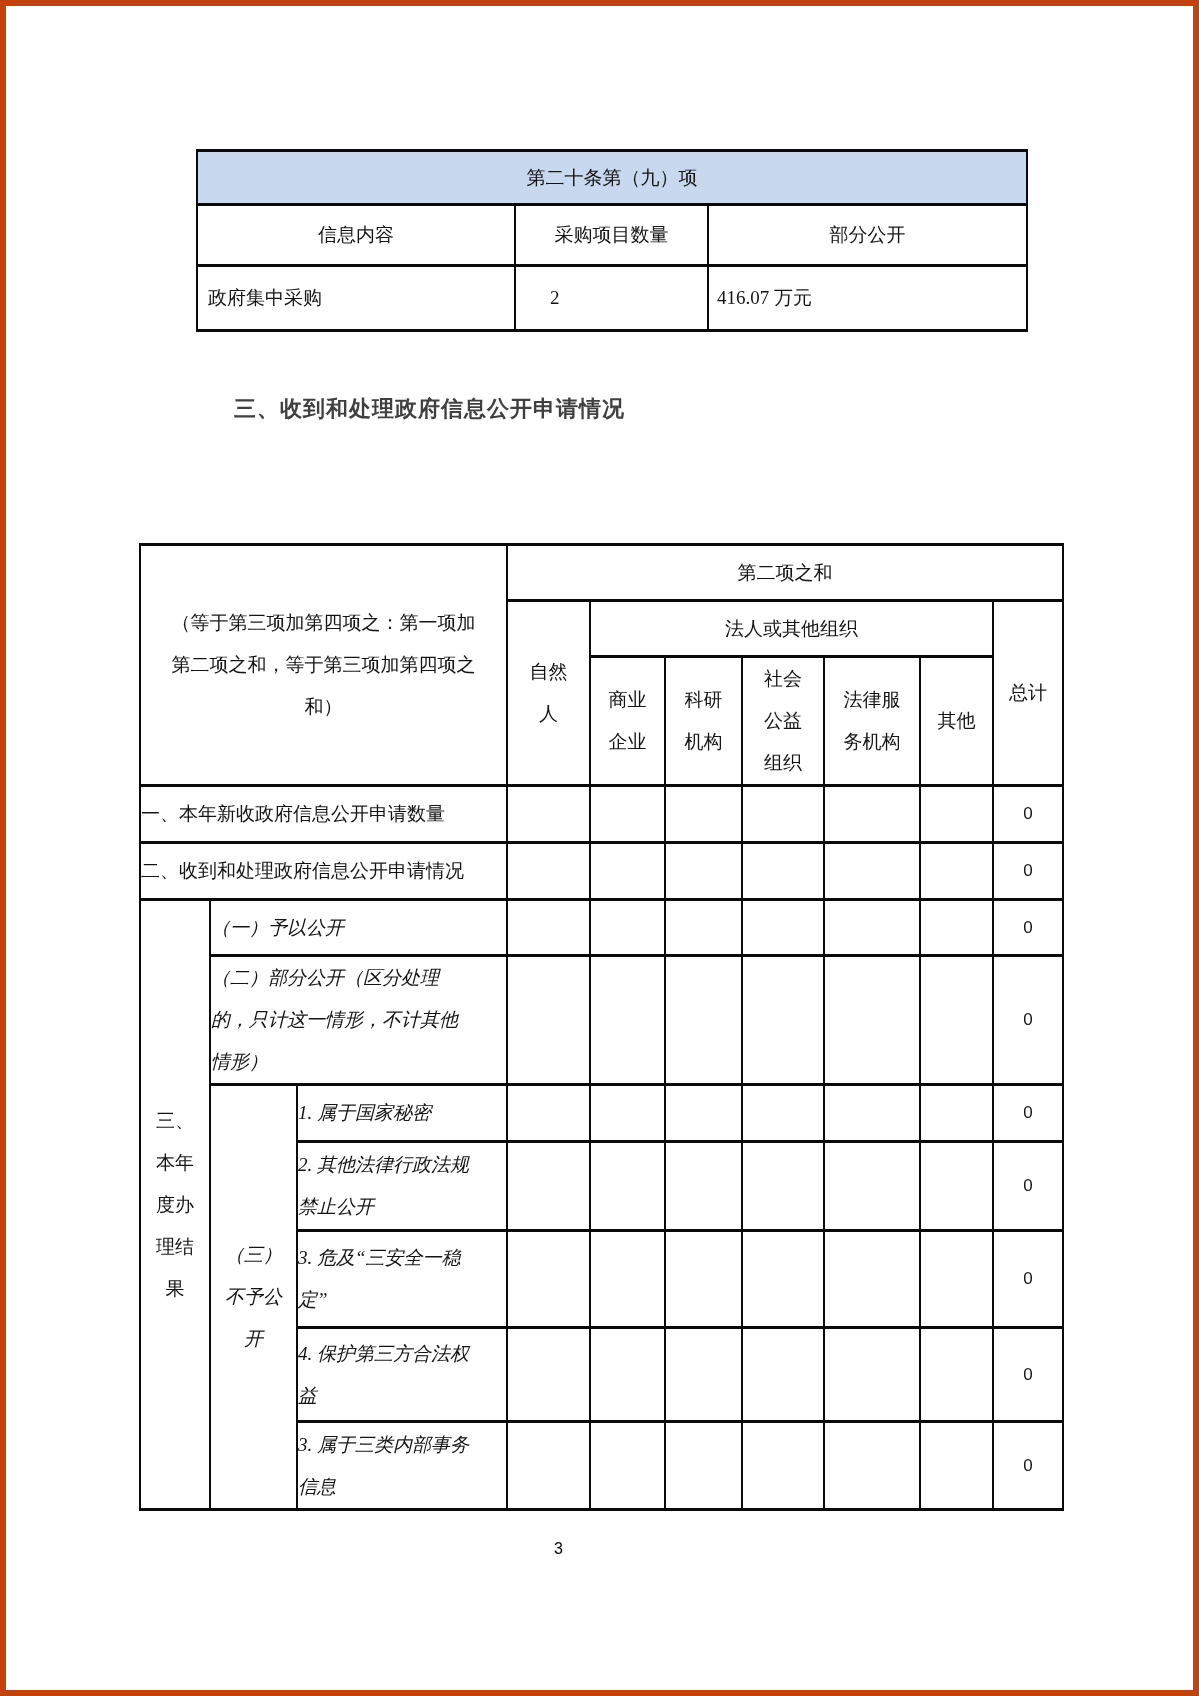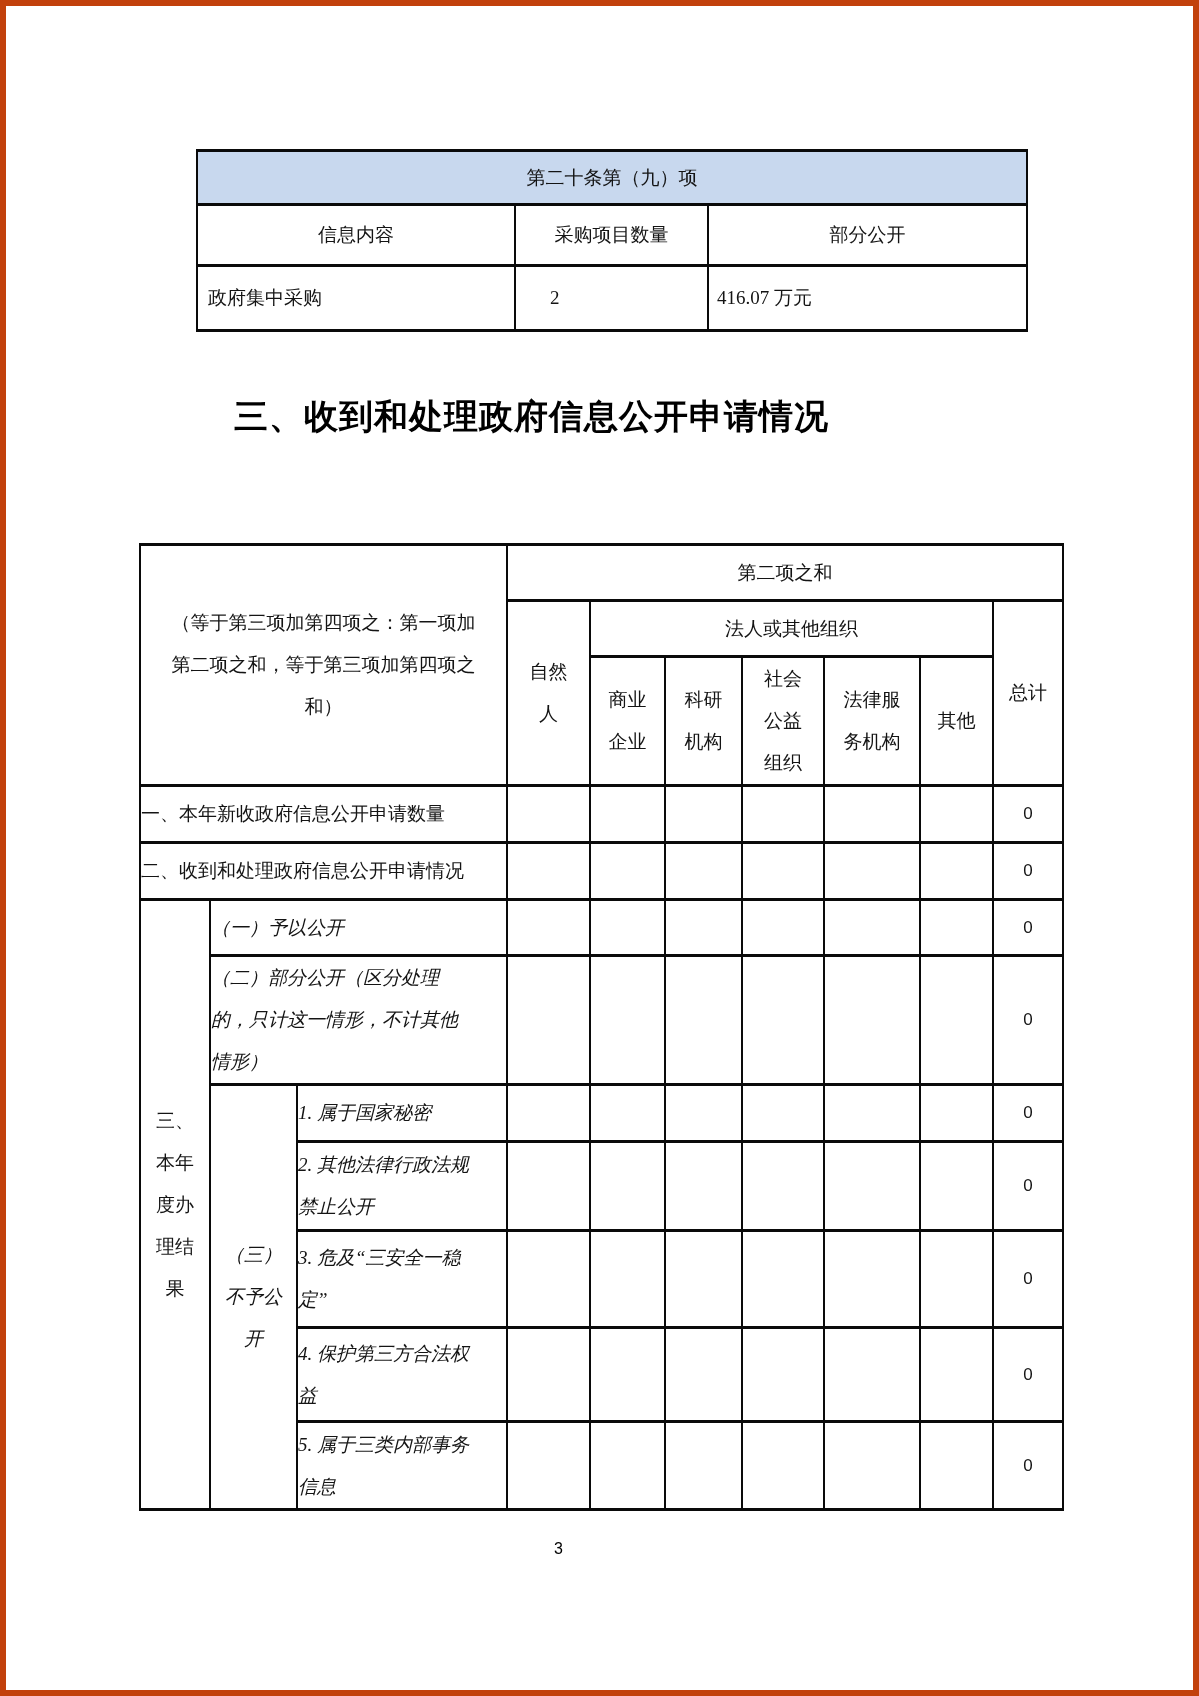--- a/index.html
+++ b/index.html
@@ -28,21 +28,21 @@
   .proc .title-row td { height:51px; }
   .proc .head-row td { height:58px; }
   .proc .data-row td { height:62px; }
 
   
   .req { left:133px; top:537px; width:923px; }
 
   .heading {
     position:absolute; left:228px; top:388px;
     font-family:"Liberation Sans","DejaVu Sans",sans-serif;
-    font-size:34px; font-weight:700; letter-spacing:1px; color:#000000;
+    font-size:22px; font-weight:700; letter-spacing:1px; color:#404040;
   }
   .pagenum {
     position:absolute; left:548px; top:1534px;
     font-family:"Liberation Sans","DejaVu Sans",sans-serif; font-size:16px; color:#000;
   }
 </style>
 </head>
 <body>
 
 <div class="page">
@@ -206,21 +206,21 @@
       <td></td>
           <td></td>
       <td></td>
           <td></td>
       <td></td>
           <td></td>
       <td class="num">0</td>
     </tr>
 
     <tr style="height:88px">
-      <td class="kai label prewrap lh">5. 属于三类内部事务
+      <td class="kai label prewrap lh">3. 属于三类内部事务
 信息</td>
       <td></td>
           <td></td>
       <td></td>
           <td></td>
       <td></td>
           <td></td>
       <td class="num">0</td>
     </tr>
   </tbody>

